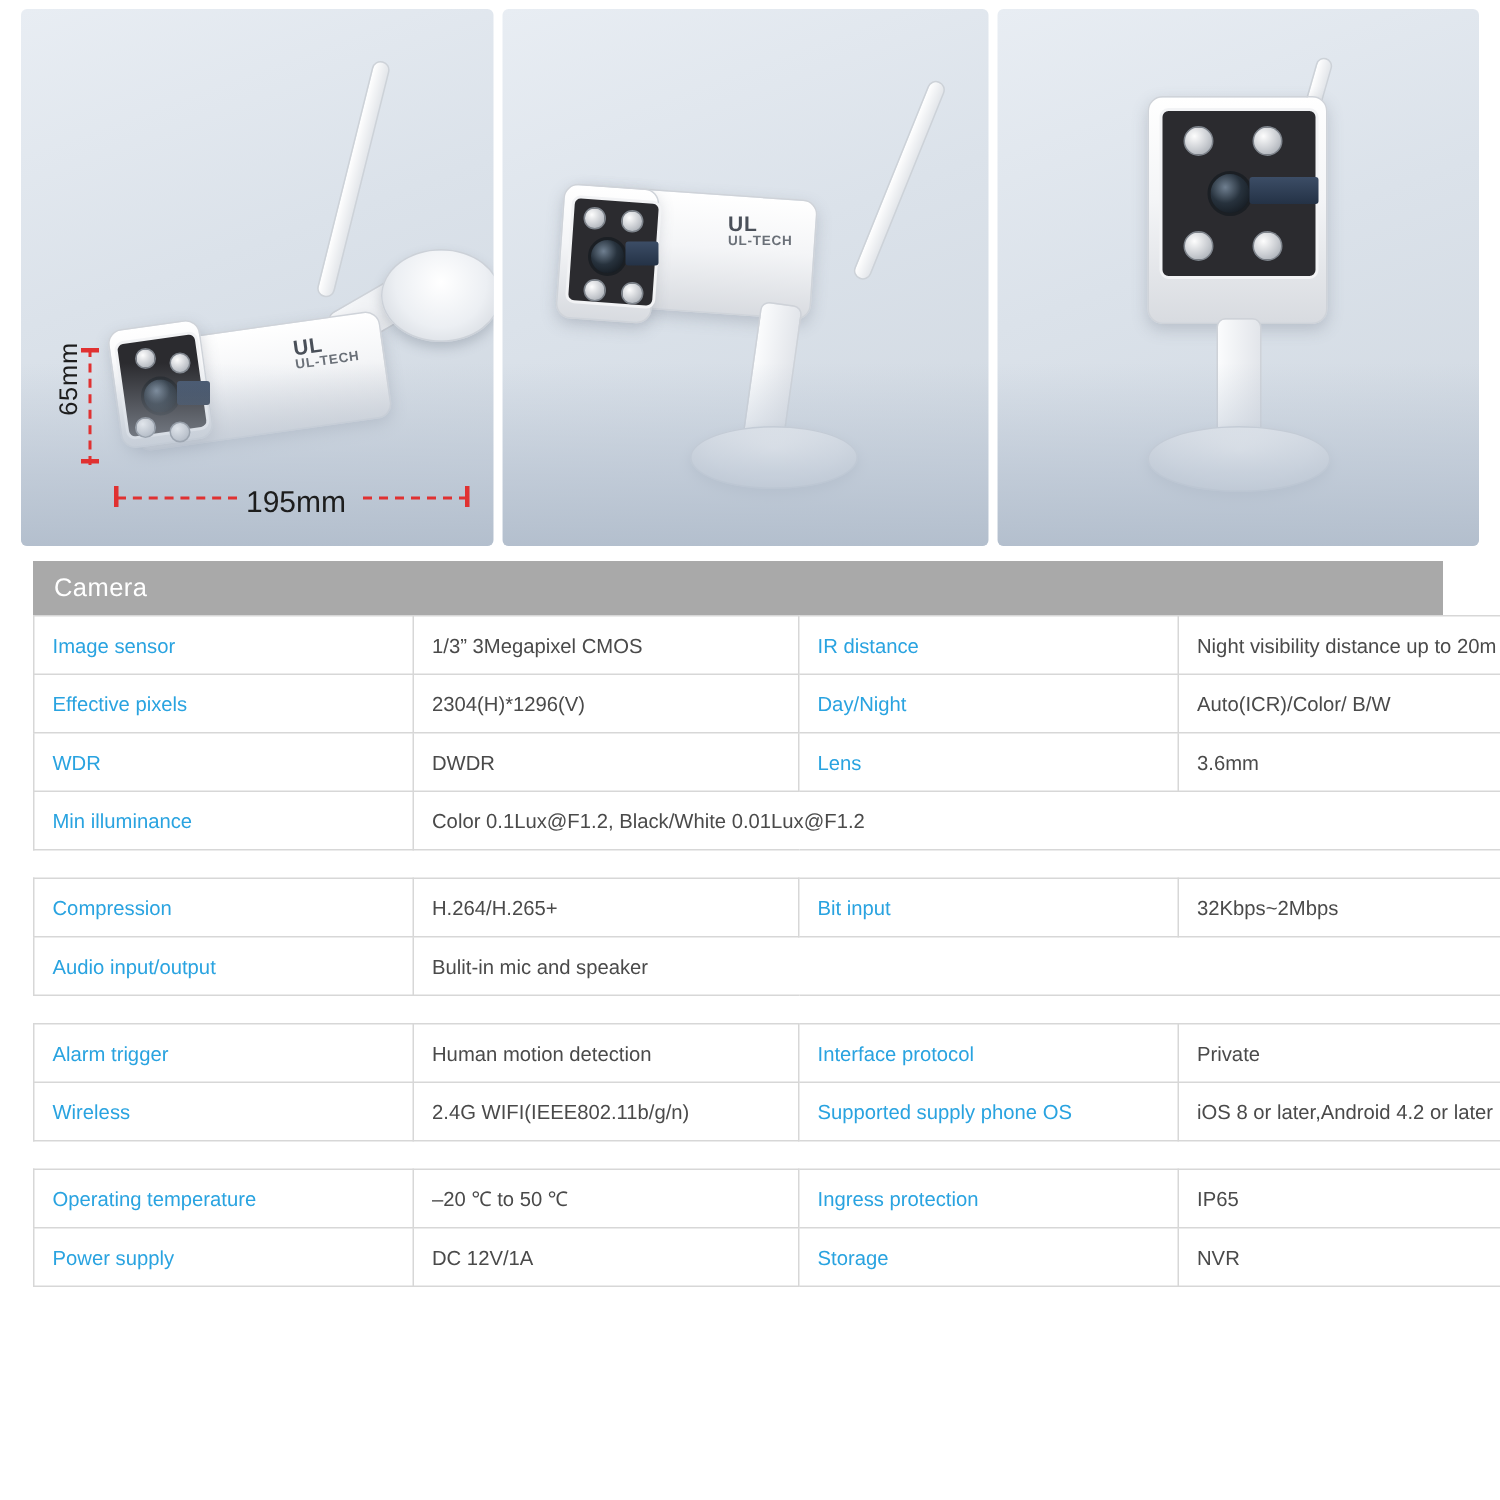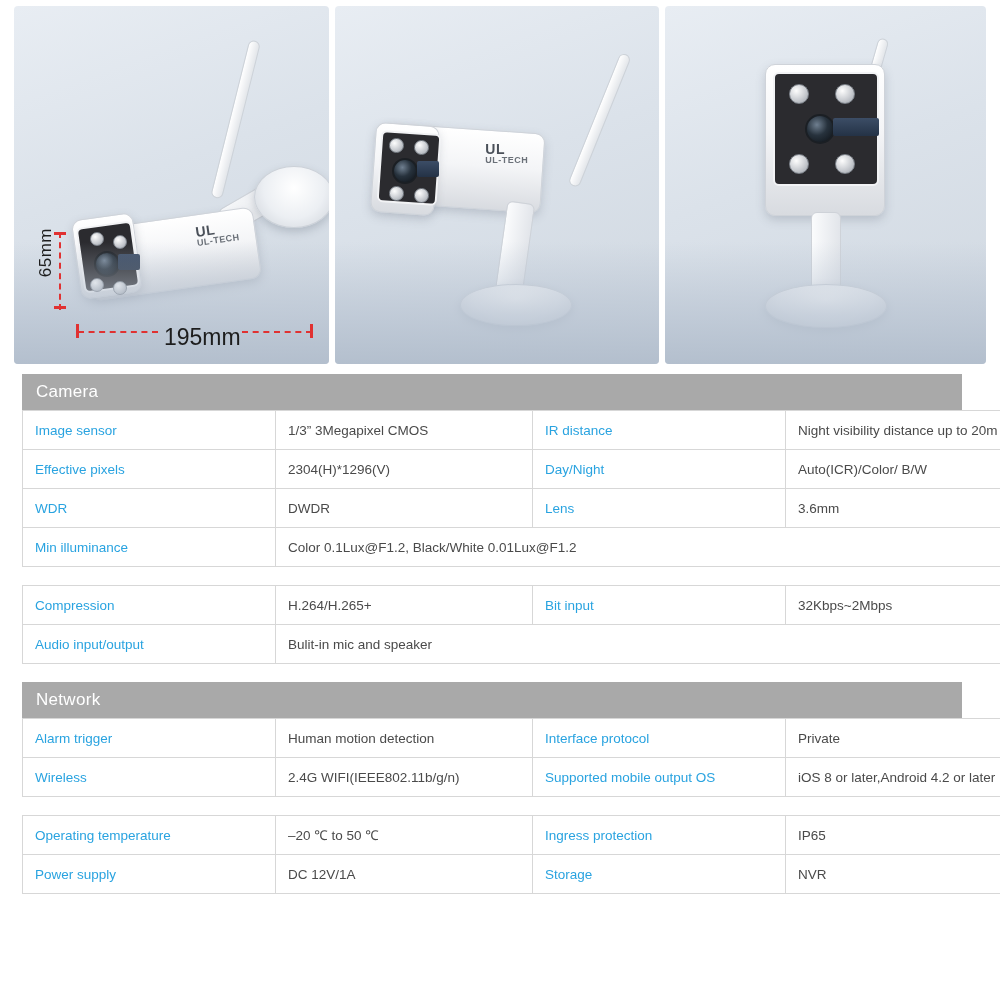--- a/index.html
+++ b/index.html
@@ -116,21 +116,21 @@
     color: #1d1d1d;
     writing-mode: vertical-rl;
     transform: rotate(180deg);
     letter-spacing: .5px;
     z-index: 5;
   }
   .dim-h {
     position: absolute;
     left: 150px;
     top: 318px;
-    font-size: 23px;
+    font-size: 20px;
     color: #1d1d1d;
     z-index: 5;
   }
   .tick {
     position: absolute;
     background: #e03131;
     z-index: 4;
   }
   .dashline {
     position: absolute;
@@ -305,33 +305,32 @@
     </tr>
     <tr>
       <td class="k c1">Audio input/output</td>
       <td class="v" colspan="3">Bulit-in mic and speaker</td>
     </tr>
   </tbody>
     </table>
 
   <div class="gap"></div>
 
-  <div class="sec-head">Network</div>
   <table class="spec">
     <tbody>
         <tr>
       <td class="k c1">Alarm trigger</td>
       <td class="v c2">Human motion detection</td>
       <td class="k c3">Interface protocol</td>
       <td class="v c4">Private</td>
     </tr>
     <tr>
       <td class="k c1">Wireless</td>
       <td class="v c2">2.4G WIFI(IEEE802.11b/g/n)</td>
-      <td class="k c3">Supported mobile output OS</td>
+      <td class="k c3">Supported supply phone OS</td>
       <td class="v c4">iOS 8 or later,Android 4.2 or later</td>
     </tr>
   </tbody>
     </table>
 
   <div class="gap"></div>
 
   <table class="spec">
     <tbody>
         <tr>

